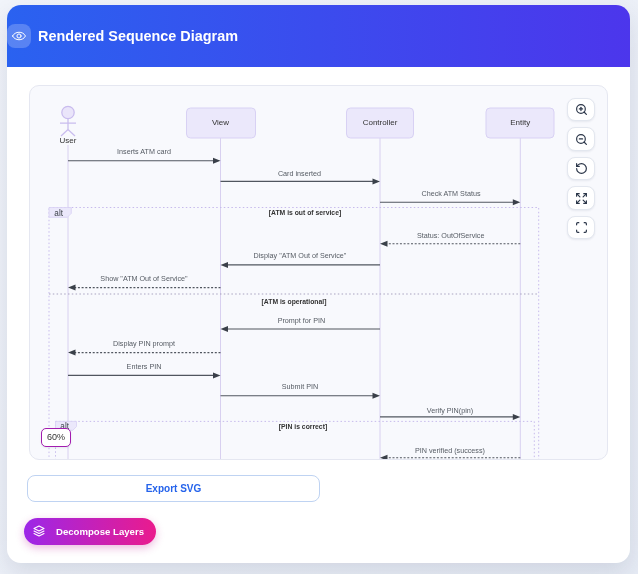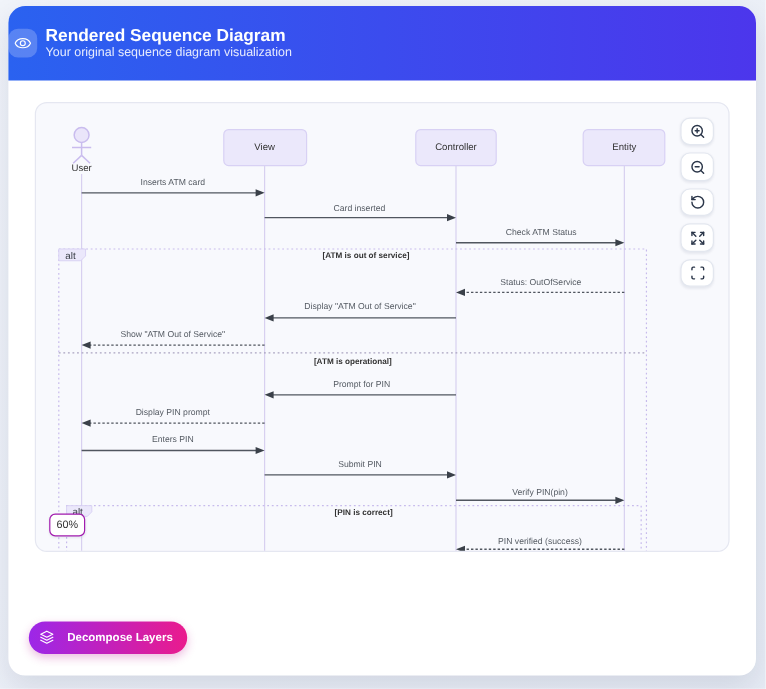--- a/index.html
+++ b/index.html
@@ -69,21 +69,20 @@
 <div class="card">
   <div class="header">
     <div class="hicon">
       <svg width="14" height="14" viewBox="0 0 14 14" fill="none" stroke="#ffffff" stroke-width="1" stroke-linecap="round" stroke-linejoin="round">
         <path d="M0.55 7 C 3 1.93, 11 1.93, 13.45 7 C 11 12.07, 3 12.07, 0.55 7 Z"></path>
         <circle cx="7" cy="7" r="2.05"></circle>
       </svg>
     </div>
     <div class="htext">
       <div class="htitle">Rendered Sequence Diagram</div>
-      <div class="hsub">Your original sequence diagram visualization</div>
     </div>
   </div>
 
   <div class="diagram">
     <svg width="579" height="375" viewBox="0 0 579 375" font-family="Liberation Sans, sans-serif">
 
       <g stroke="#d8d0f0" stroke-width="1">
         <line x1="38" y1="59" x2="38" y2="375"></line>
         <line x1="190.5" y1="52" x2="190.5" y2="375"></line>
         <line x1="350" y1="52" x2="350" y2="375"></line>
@@ -207,20 +206,21 @@
           <path d="M17 3h2a2 2 0 0 1 2 2v2"></path>
           <path d="M21 17v2a2 2 0 0 1-2 2h-2"></path>
           <path d="M7 21H5a2 2 0 0 1-2-2v-2"></path>
       </svg>
     </div>
   </div>
 
   <div class="zoombadge">60%</div>
 
   <div class="btnrow">
+    <div class="obtn">Export SVG</div>
   </div>
 
   <div class="decomp">
     <svg width="12" height="12" viewBox="0 0 24 24" fill="none" stroke="#ffffff" stroke-width="2.1" stroke-linecap="round" stroke-linejoin="round">
       <polygon points="12 2 2 7 12 12 22 7 12 2"></polygon>
       <polyline points="2 12 12 17 22 12"></polyline>
       <polyline points="2 17 12 22 22 17"></polyline>
     </svg>
     <span>Decompose Layers</span>
   </div>

